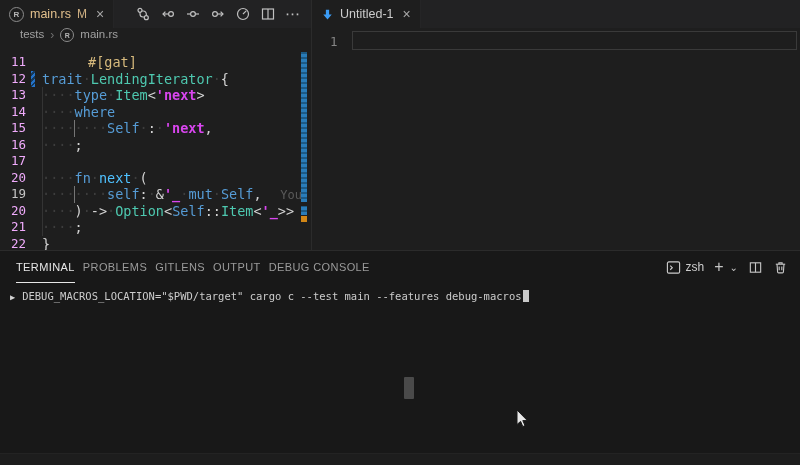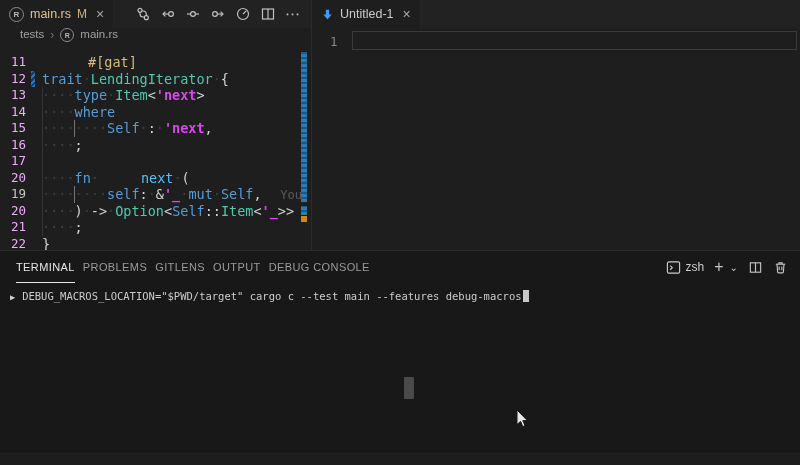--- a/index.html
+++ b/index.html
@@ -30,21 +30,21 @@
   .editor{position:relative;flex:1;overflow:hidden;font-family:"DejaVu Sans Mono",monospace;font-size:13.5px;line-height:16.5px;padding-top:4px;background:#1e1e1e;}
   .line{display:flex;height:16.5px;position:relative;}
   .ln{width:26px;text-align:right;color:#f0abfc;font-size:12.5px;flex:none;}
   .ln.active{color:#c6c6c6;}
   .moddec{position:absolute;left:31px;top:0;bottom:0;width:4px;background:repeating-linear-gradient(135deg,#2472c8 0 2px,#16395a 2px 4px);}
   .code{margin-left:16px;position:relative;white-space:pre;}
   .guide{position:absolute;top:0;bottom:0;width:0;border-left:1px solid #343434;}
   .guide.active{border-color:#757575;}
   .tk-kw{color:#569cd6;}
   .tk-type{color:#4ec9b0;}
-  .tk-fn{color:#4fc1ff;margin-left:42px;}
+  .tk-fn{color:#4fc1ff;}
   .tk-fg{color:#d4d4d4;}
   .tk-attr{color:#d7ba7d;margin-left:46px;}
   .tk-life{color:#d946ef;font-weight:bold;}
   .tk-ws{color:#3d3d3d;}
   .blame{position:absolute;top:137px;right:9px;color:#5a5a5a;font-size:12px;font-family:"DejaVu Sans Mono",monospace;}
   .overview{position:absolute;right:3px;top:0;bottom:0;width:8px;}
   .ov-mod{position:absolute;right:1px;width:6px;background:repeating-linear-gradient(0deg,#2a7cb8 0 3px,#1c5a85 3px 5px);}
   .ov-seg1{top:2px;height:150px;}
   .ov-seg2{top:156px;height:9px;}
   .ov-warn{position:absolute;right:1px;top:166px;width:6px;height:6px;background:#d18616;}

